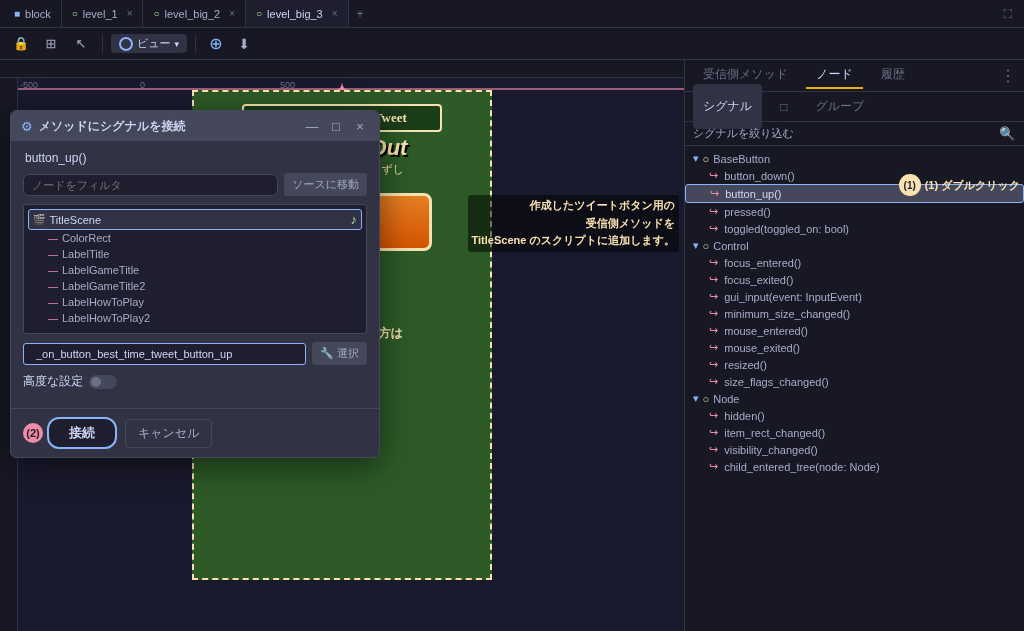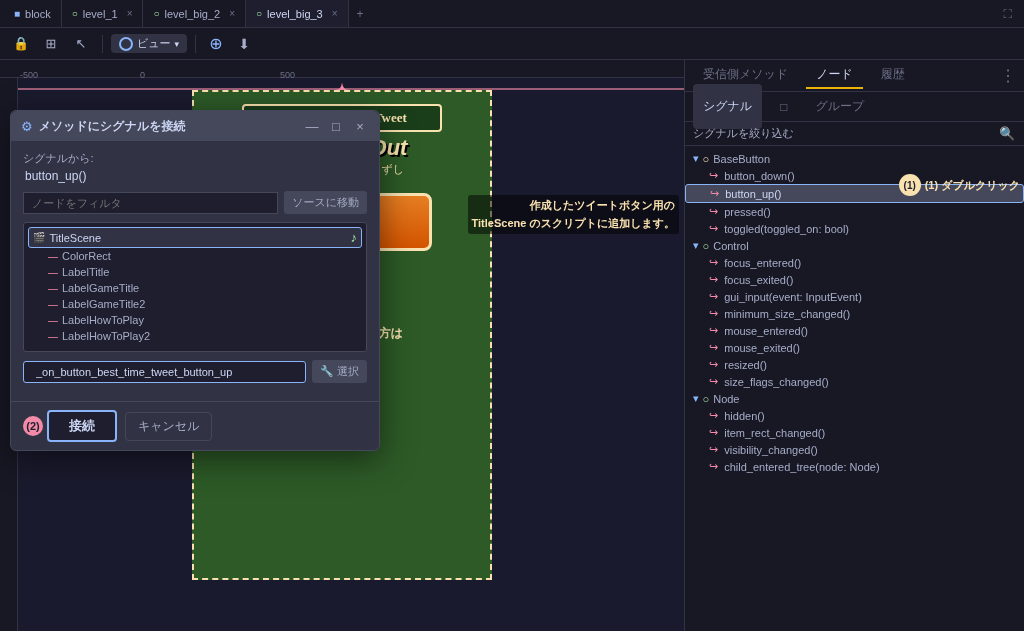--- a/index.html
+++ b/index.html
@@ -133,21 +133,21 @@
       background: #181825;
       border-right: 1px solid #313244;
     }
     .ruler-marks {
       display: flex;
       align-items: center;
       font-size: 9px;
       color: #6c7086;
       gap: 0;
       position: absolute;
-      top: 10px;
+      top: 20px;
       left: 18px;
     }
     .ruler-mark { width: 60px; text-align: left; padding-left: 2px; }
 
     
     .game-canvas {
       position: absolute;
       top: 30px;
       left: 50%;
       transform: translateX(-50%);
@@ -423,21 +423,21 @@
       outline: none;
     }
     .modal-input.highlighted {
       border-color: #89b4fa;
       padding-left: 12px;
     }
     .modal-node-filter {
       flex: 1;
       background: #1e1e2e;
       border: 1px solid #45475a;
-      border-radius: 0;
+      border-radius: 6px;
       padding: 4px 8px;
       color: #6c7086;
       font-size: 11px;
     }
     .modal-small-btn {
       background: #45475a;
       border: none;
       border-radius: 3px;
       color: #a6adc8;
       padding: 4px 8px;
@@ -496,21 +496,21 @@
     .modal-footer {
       display: flex;
       align-items: center;
       gap: 8px;
       padding: 8px 12px;
       border-top: 1px solid #45475a;
     }
     .modal-connect-btn {
       background: #1e1e2e;
       border: 2px solid #89b4fa;
-      border-radius: 4px;
+      border-radius: 12px;
       color: #cdd6f4;
       padding: 5px 20px;
       font-size: 13px;
       cursor: pointer;
       font-weight: bold;
     }
     .modal-cancel-btn {
       background: transparent;
       border: 1px solid #45475a;
       border-radius: 4px;
@@ -600,34 +600,34 @@
         <div>eTime として表示されます。</div>
       </div>
       <div class="game-make-text">
         <div>このゲームの作り方は</div>
         <div>こちら！</div>
       </div>
     </div>
 
     <div class="annotation-text-right">
       <div>作成したツイートボタン用の</div>
+      <div>受信側メソッドを</div>
       <div>TitleScene のスクリプトに追加します。</div>
     </div>
 
     <div class="modal-overlay">
       <div class="modal">
         <div class="modal-titlebar">
           <span class="modal-icon">⚙</span>
           <span class="modal-title">メソッドにシグナルを接続</span>
           <button class="modal-win-btn">—</button>
           <button class="modal-win-btn">□</button>
           <button class="modal-win-btn">×</button>
         </div>
         <div class="modal-body">
-          <div class="modal-section-label">シグナルから:</div>
           <div class="modal-value">button_up()</div>
           <div class="modal-row">
             <input class="modal-node-filter" type="text" placeholder="ノードをフィルタ" style="">
             <button class="modal-small-btn">ソースに移動</button>
           </div>
           <div class="modal-tree">
             <div class="tree-item selected">
               <span class="tree-item-icon tree-item-icon-scene">🎬</span>
               <span>TitleScene</span>
               <span style="margin-left:auto; color:#a6e3a1; font-size:13px;">♪</span>
@@ -656,20 +656,26 @@
               <div class="tree-item">
                 <span style="color:#f38ba8; font-size:10px;">—</span>
                 <span>LabelHowToPlay2</span>
               </div>
             </div>
           </div>
           <div class="modal-row">
             <input class="modal-input highlighted" type="text" value="_on_button_best_time_tweet_button_up" style="">
             <button class="modal-small-btn">🔧 選択</button>
           </div>
+          <div class="modal-advanced-row">
+            <span>高度な設定</span>
+            <div class="modal-toggle">
+              <div class="modal-toggle-knob"></div>
+            </div>
+          </div>
         </div>
         <div class="modal-footer">
           <div style="position:relative; display:flex; align-items:center; gap:4px;">
             <div style="background:#f38ba8; color:#1e1e2e; border-radius:50%; width:20px; height:20px; display:flex; align-items:center; justify-content:center; font-weight:bold; font-size:11px;">(2)</div>
             <button class="modal-connect-btn">接続</button>
           </div>
           <button class="modal-cancel-btn">キャンセル</button>
         </div>
       </div>
     </div>

